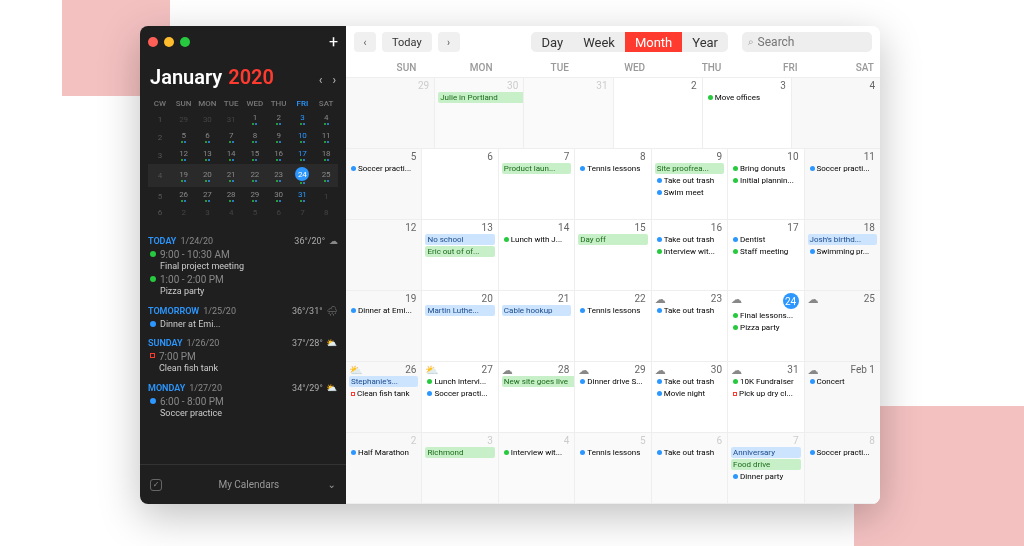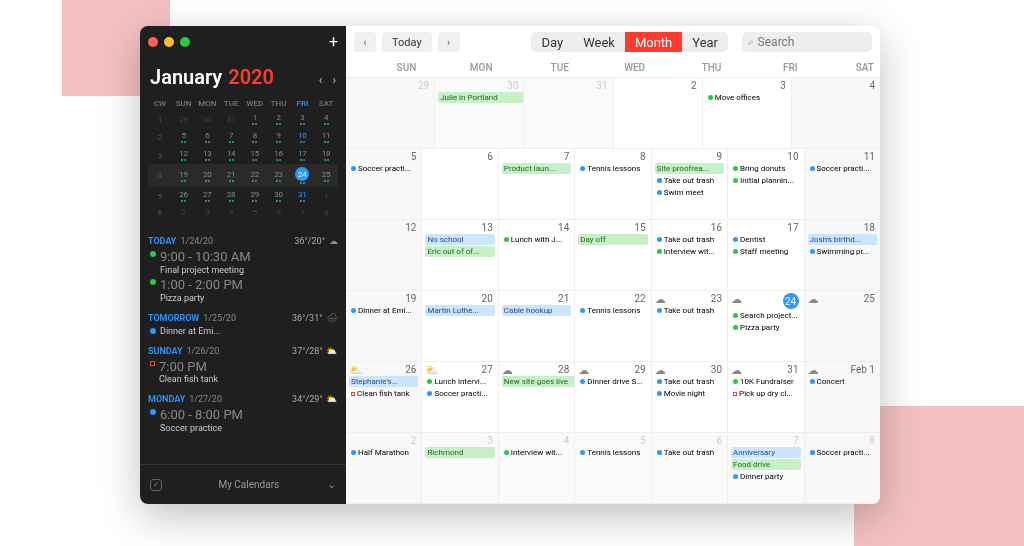--- a/index.html
+++ b/index.html
@@ -30,21 +30,21 @@
   .ag{flex:1;overflow:hidden;padding:0 8px}
   .ag-day{margin-top:8px}
   .ag-hdr{display:flex;align-items:center;font-size:9px;color:#888;margin-bottom:2px}
   .ag-hdr .lab{color:#2c97ff;font-weight:600;margin-right:4px}
   .ag-hdr .dt{color:#888}
   .ag-hdr .temp{margin-left:auto;margin-right:4px;color:#aaa}
   .ag-ev{display:flex;align-items:flex-start;gap:4px;font-size:9px;color:#ccc;padding:1px 0 1px 2px}
   .ag-ev .edot{width:6px;height:6px;border-radius:50%;margin-top:2px;flex:0 0 6px}
   .ag-ev .esq{width:5px;height:5px;border:1px solid #ff3b30;margin-top:2px;flex:0 0 5px}
   .ag-ev .etxt{line-height:1.2}
-  .ag-ev .etime{color:#888;font-size:13px}
+  .ag-ev .etime{color:#888;font-size:10px}
   .pill{background:#2c97ff;color:#fff;border-radius:3px;padding:1px 4px;font-size:9px;display:inline-block}
   .sb-foot{display:flex;align-items:center;padding:6px 10px;font-size:10px;color:#999;border-top:1px solid #333}
   .sb-foot .ck{width:12px;height:12px;border:1px solid #666;border-radius:3px;margin-right:8px;display:flex;align-items:center;justify-content:center;font-size:8px;color:#888}
   
   .main{flex:1;background:#fff;display:flex;flex-direction:column}
   .tbar{display:flex;align-items:center;height:32px;padding:0 8px;gap:6px}
   .navbtn{width:22px;height:20px;background:#f0f0f0;border-radius:4px;display:flex;align-items:center;justify-content:center;font-size:10px;color:#555;cursor:pointer}
   .today-btn{height:20px;padding:0 10px;background:#f0f0f0;border-radius:4px;font-size:11px;color:#333;display:flex;align-items:center;cursor:pointer}
   .seg{margin-left:auto;display:flex;background:#eee;border-radius:5px;overflow:hidden;height:20px}
   .seg div{padding:0 10px;font-size:13px;color:#333;display:flex;align-items:center;cursor:pointer}
@@ -523,21 +523,21 @@
             <div class="ev">
               <span class="ed c-blue"></span>
               <span>Take out trash</span>
             </div>
           </div>
           <div class="day">
             <span class="wicon">☁</span>
             <div class="dnum today-n"><span>24</span></div>
             <div class="ev">
               <span class="ed c-green"></span>
-              <span>Search project...</span>
+              <span>Final lessons...</span>
             </div>
             <div class="ev">
               <span class="ed c-green"></span>
               <span>Pizza party</span>
             </div>
           </div>
           <div class="day we">
             <span class="wicon">☁</span>
             <div class="dnum">25</div>
           </div>

